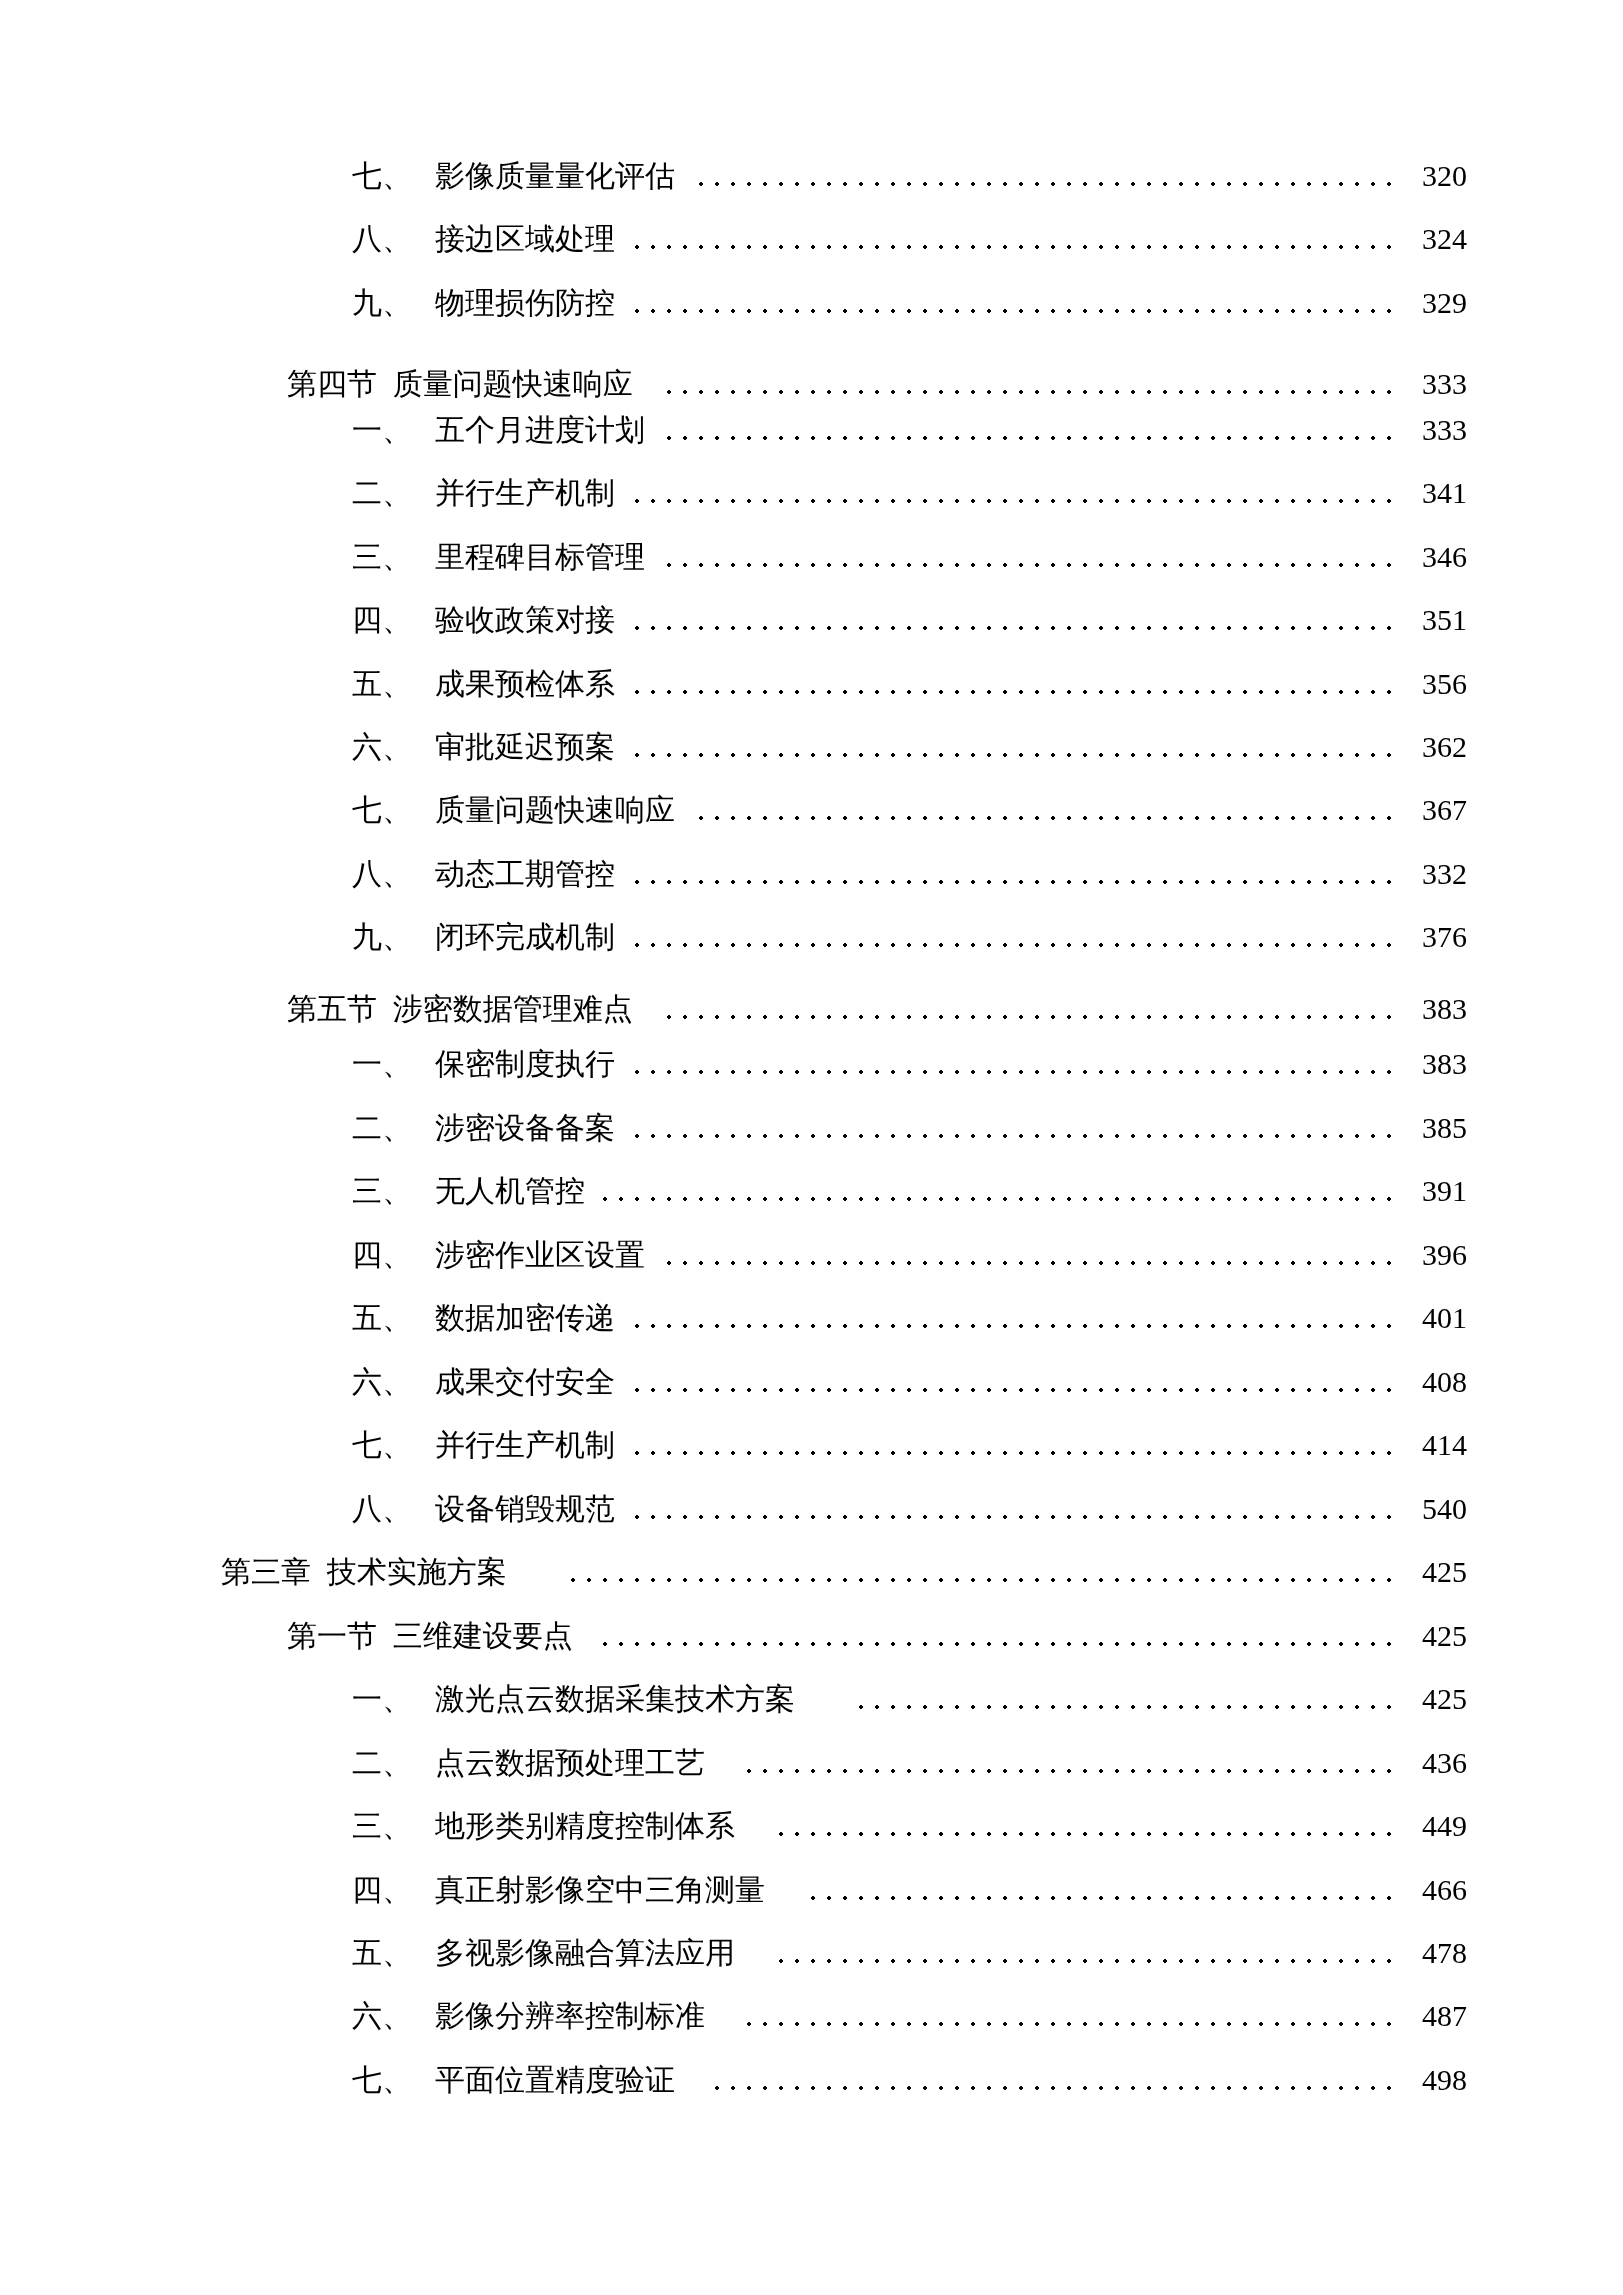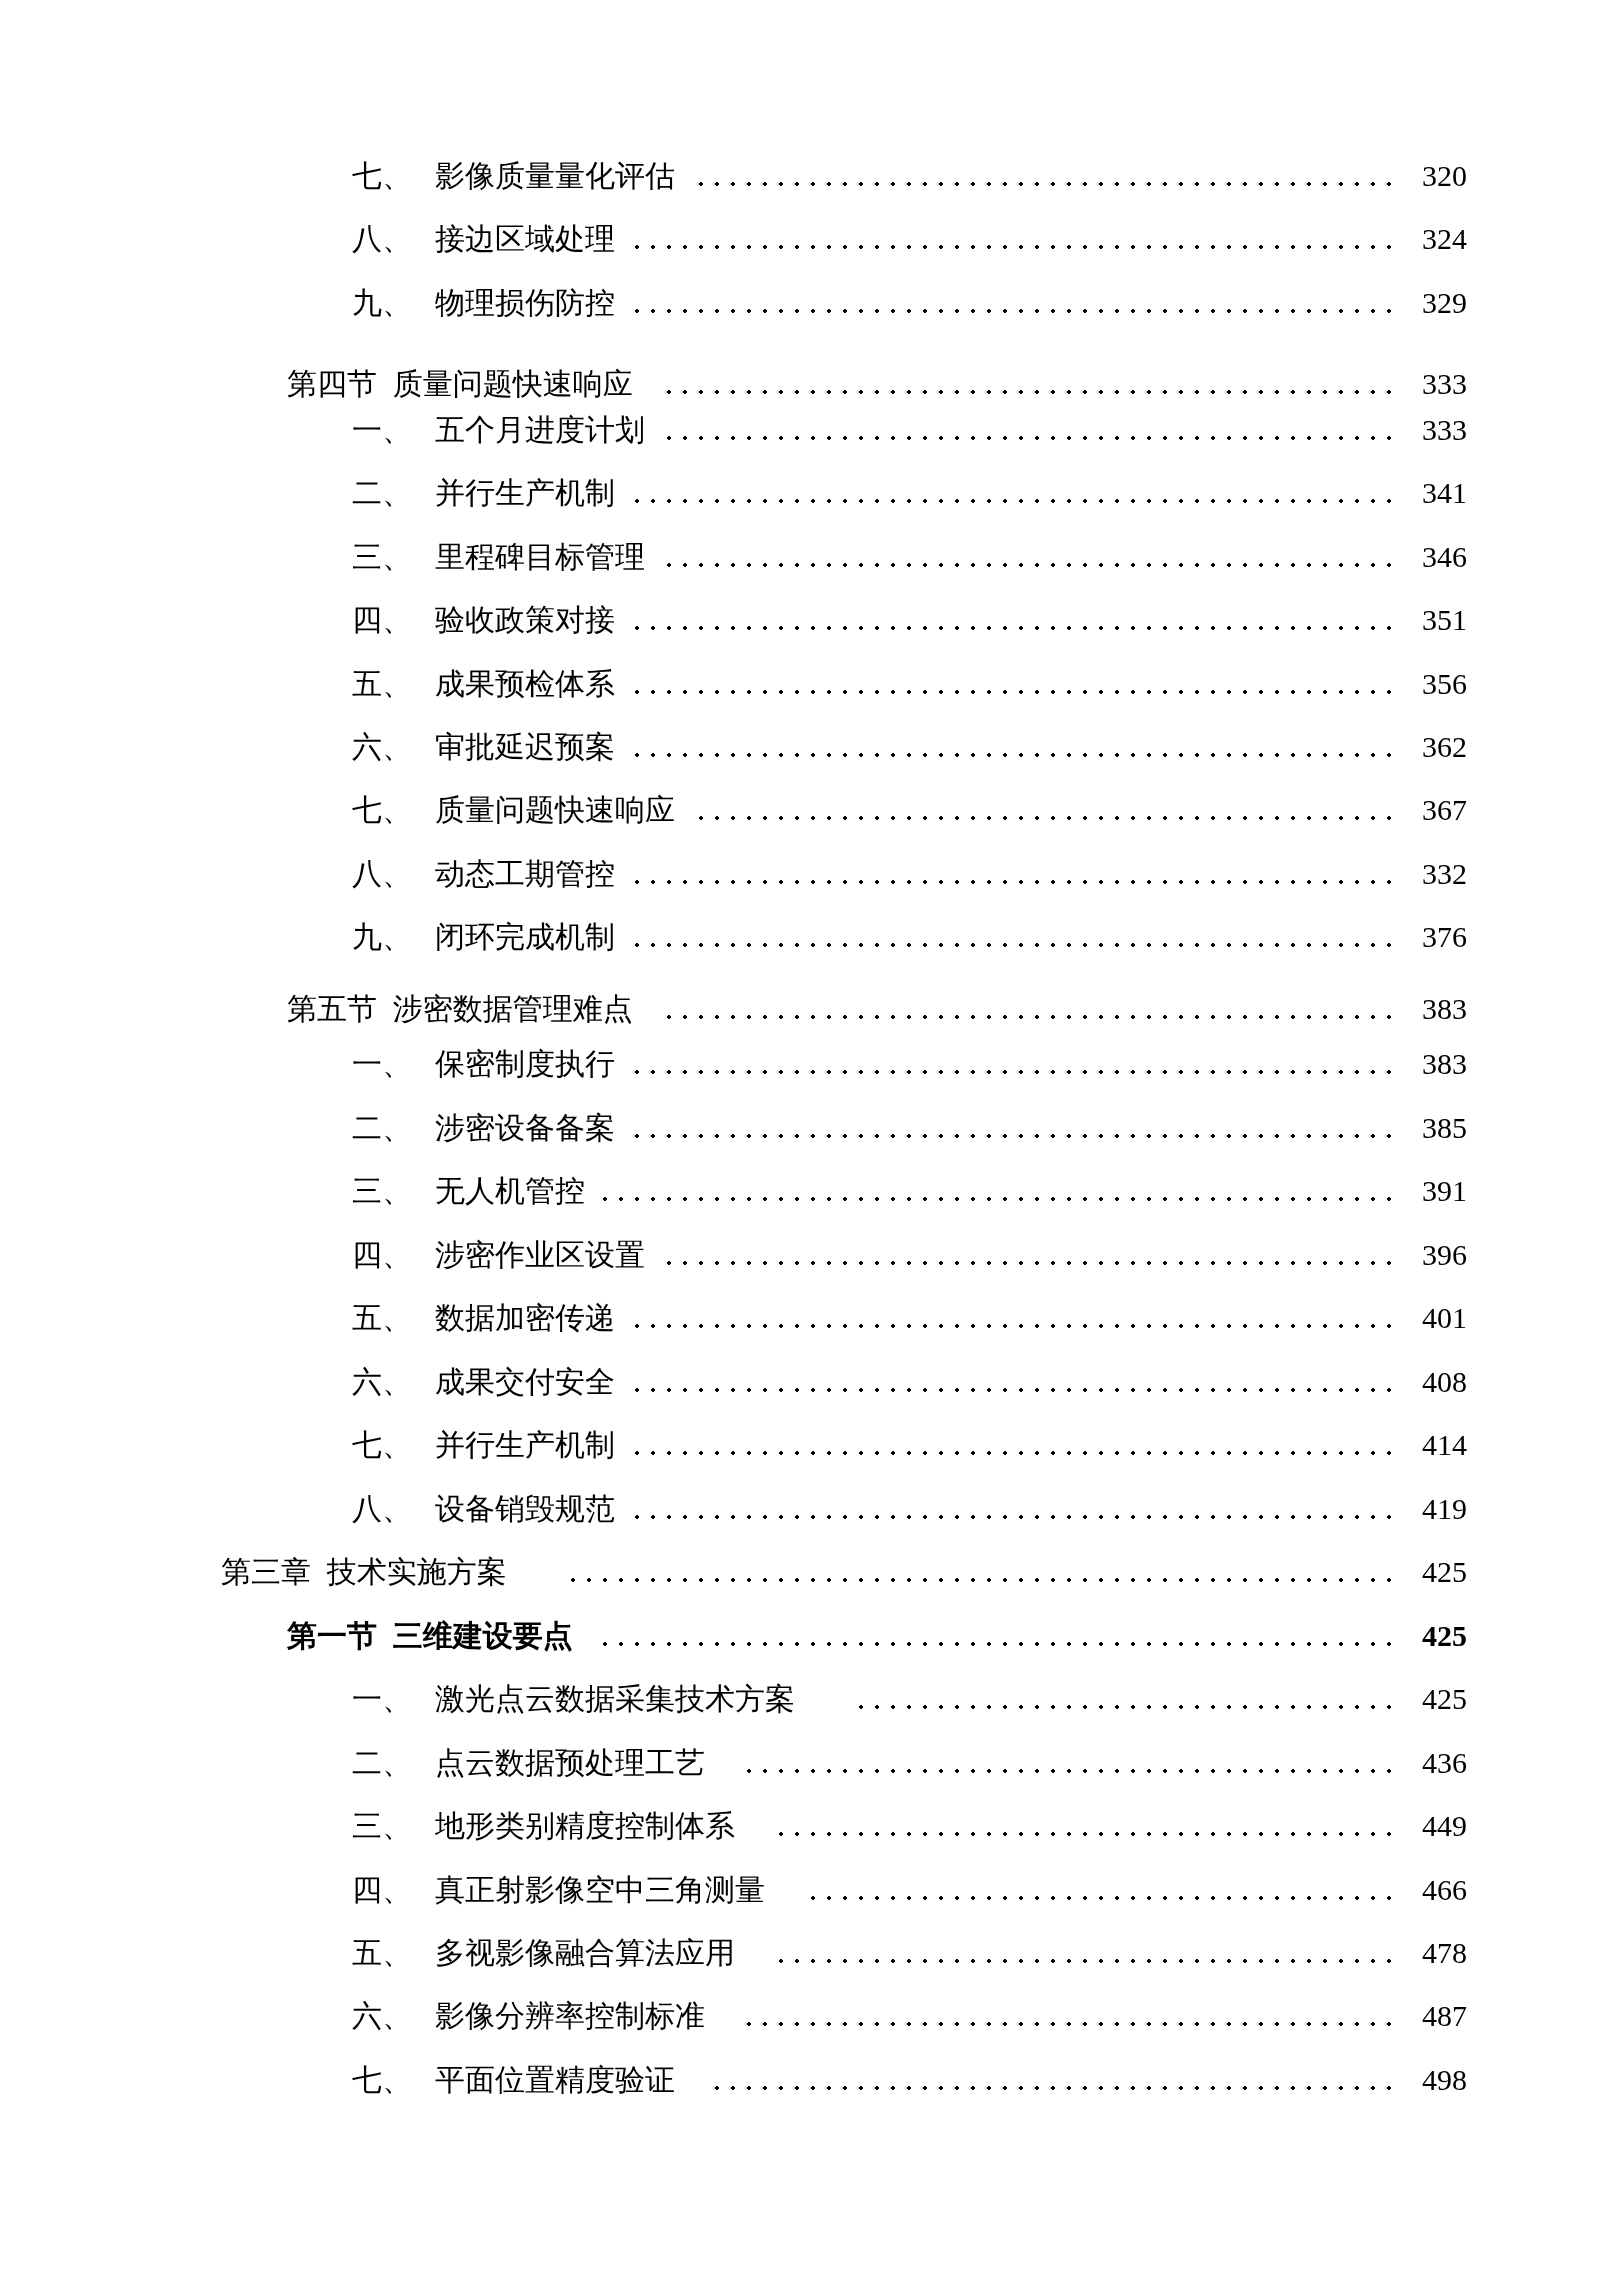--- a/index.html
+++ b/index.html
@@ -190,31 +190,31 @@
       </span>
       <span class="leader" style="left:631px;"></span>
       <span class="num">414</span>
     </div>
   <div class="row lvl-item" style="top:1489px;">
       <span class="label">
         <span class="marker">八、</span>
         <span class="title">设备销毁规范</span>
       </span>
       <span class="leader" style="left:631px;"></span>
-      <span class="num">419</span>
+      <span class="num">540</span>
     </div>
   <div class="row lvl-chapter" style="top:1552px;">
       <span class="label">
         <span class="marker">第三章</span>
         <span class="title">技术实施方案</span>
       </span>
       <span class="leader" style="left:568px;"></span>
       <span class="num">425</span>
     </div>
-  <div class="row lvl-section" style="top:1616px;font-weight:bold;">
+  <div class="row lvl-section" style="top:1616px;">
       <span class="label">
         <span class="marker">第一节</span>
         <span class="title">三维建设要点</span>
       </span>
       <span class="leader" style="left:602px;"></span>
       <span class="num">425</span>
     </div>
   <div class="row lvl-item" style="top:1679px;">
       <span class="label">
         <span class="marker">一、</span>

